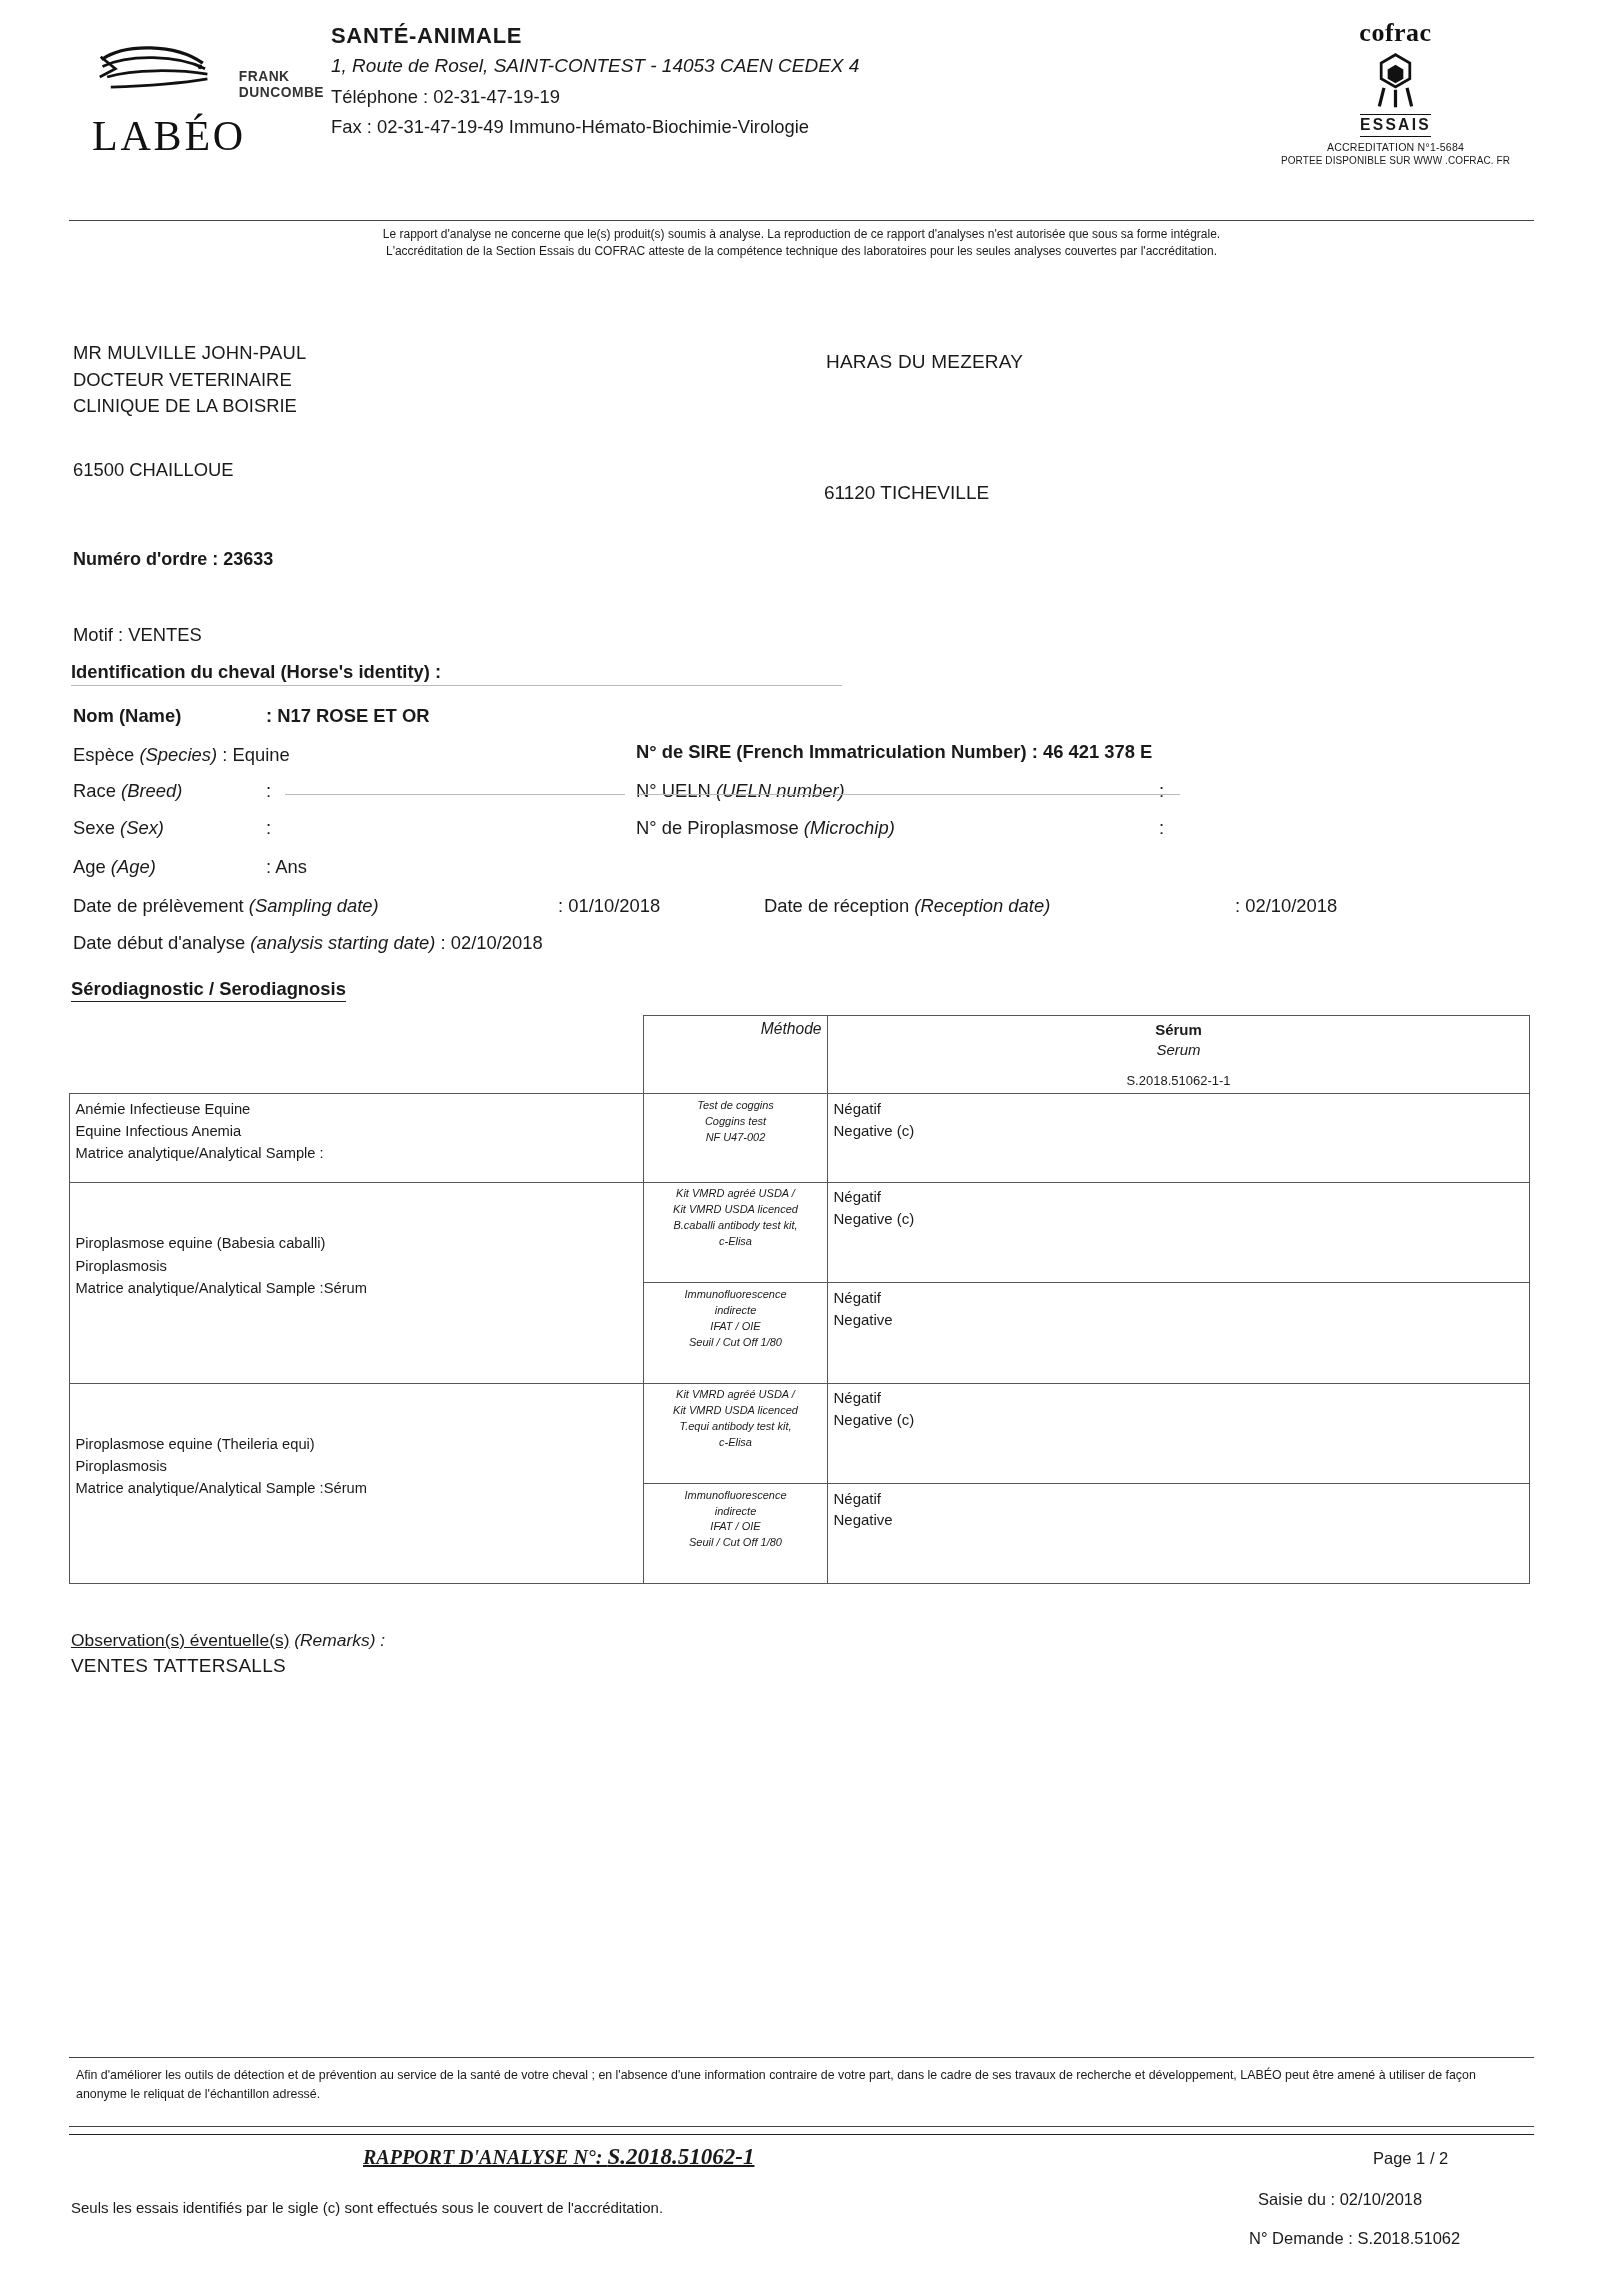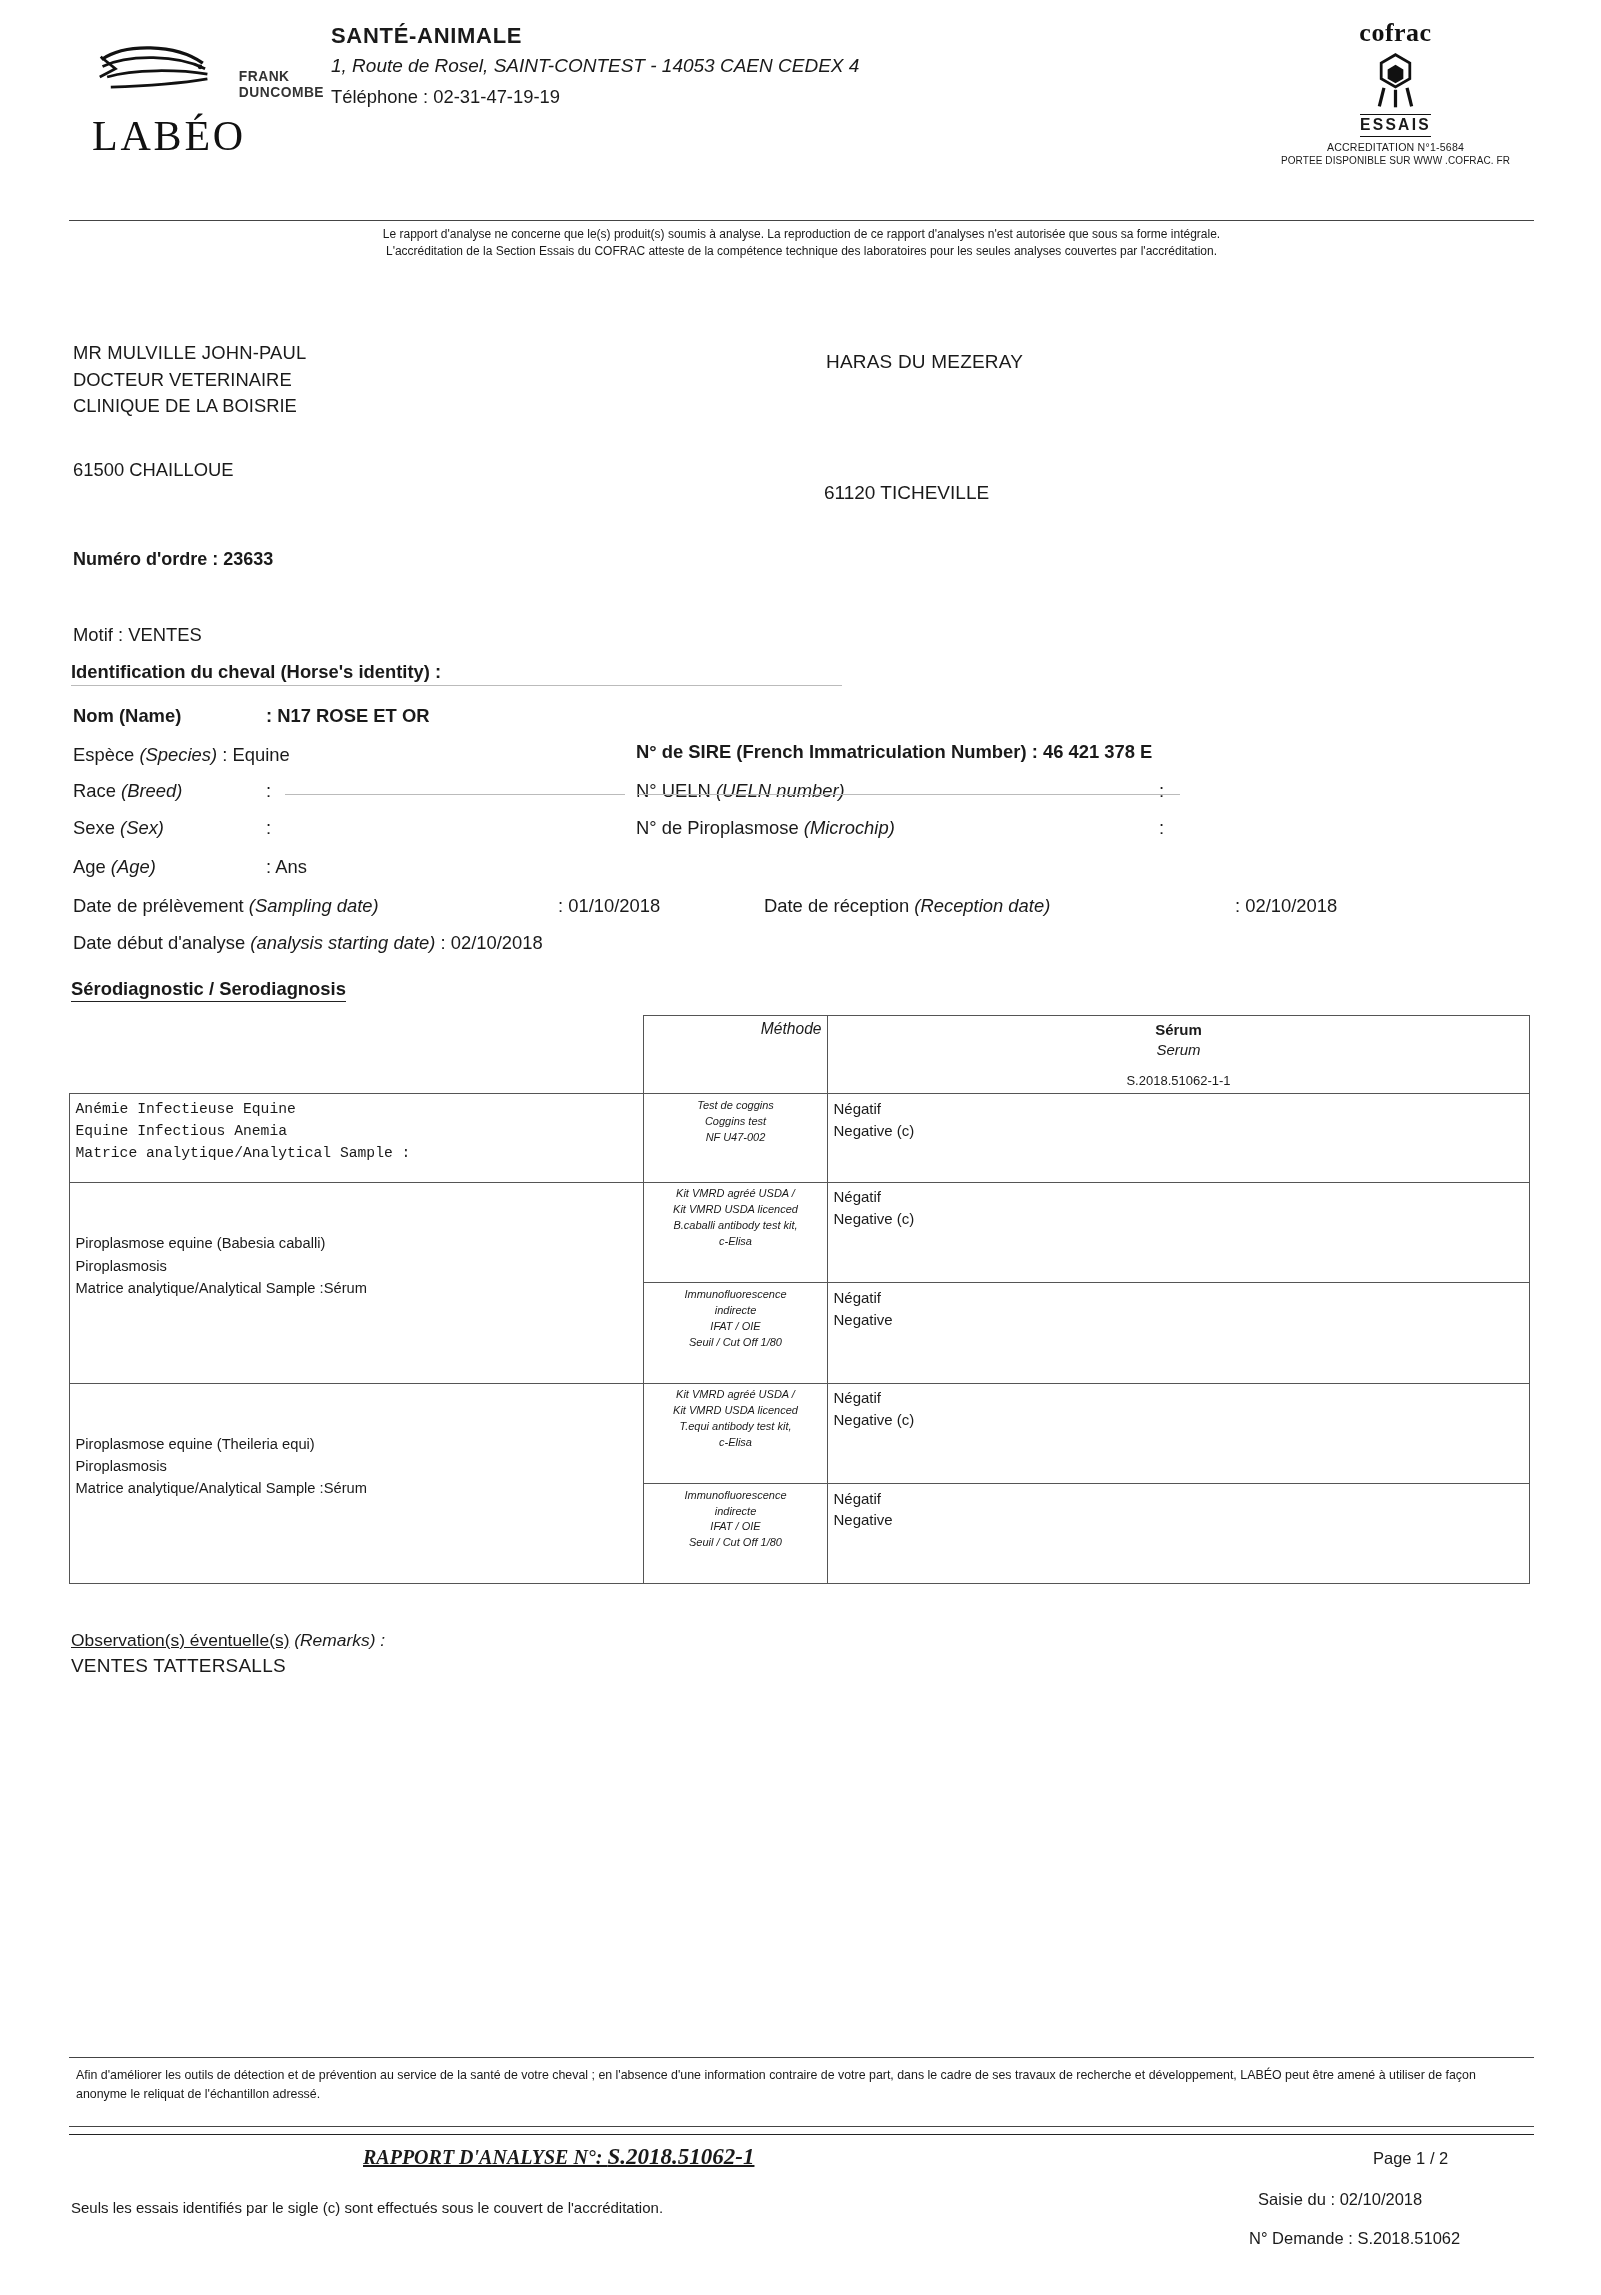--- a/index.html
+++ b/index.html
@@ -391,20 +391,21 @@
         <div>FRANK</div>
         <div>DUNCOMBE</div>
       </div>
       <div class="logo-labeo">LABÉO</div>
     </div>
 
     <div class="addr">
       <div class="line1">SANTÉ-ANIMALE</div>
       <div class="line2">1, Route de Rosel, SAINT-CONTEST - 14053 CAEN CEDEX 4</div>
       <div class="line3">Téléphone : 02-31-47-19-19</div>
+      <div class="line4">Fax : 02-31-47-19-49 Immuno-Hémato-Biochimie-Virologie</div>
     </div>
 
     <div class="cofrac">
       <div class="cofrac-word">cofrac</div>
       <svg class="cofrac-mark" viewBox="0 0 110 130">
         <polygon points="55,8 86,26 86,60 55,78 24,60 24,26" fill="none" stroke="#111" stroke-width="6"></polygon>
         <polygon points="55,30 72,40 72,60 55,70 38,60 38,40" fill="#111"></polygon>
         <path d="M30 80 L 20 120" stroke="#111" stroke-width="7" fill="none"></path>
         <path d="M80 80 L 90 120" stroke="#111" stroke-width="7" fill="none"></path>
         <path d="M55 84 L 55 122" stroke="#111" stroke-width="7" fill="none"></path>
@@ -520,21 +521,21 @@
         <td class="hdr-blank"></td>
         <td class="methode-cell">Méthode</td>
         <td class="serum-head">
           <div class="s1">Sérum</div>
           <div class="s2">Serum</div>
           <div class="s3">S.2018.51062-1-1</div>
         </td>
       </tr>
 
       <tr>
-        <td class="an-name" style="height:80px;font-family:Liberation Mono, monospace;">
+        <td class="an-name" style="height:80px;">
           <div>Anémie Infectieuse Equine</div>
           <div>Equine Infectious Anemia</div>
           <div>Matrice analytique/Analytical Sample :</div>
         </td>
         <td class="meth-txt" style="white-space:pre-line;">Test de coggins
 Coggins test
 NF U47-002</td>
         <td class="res-txt">
           <div>Négatif</div>
           <div>Negative (c)</div>

